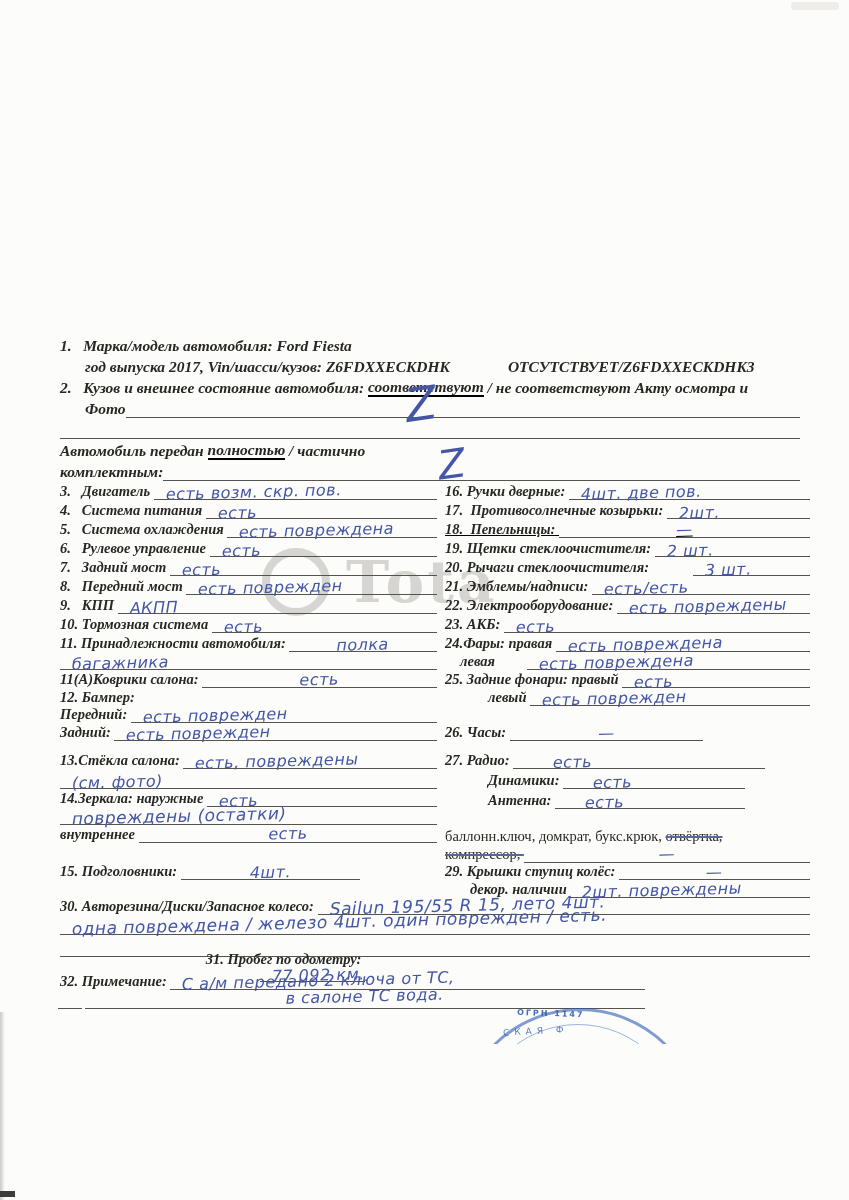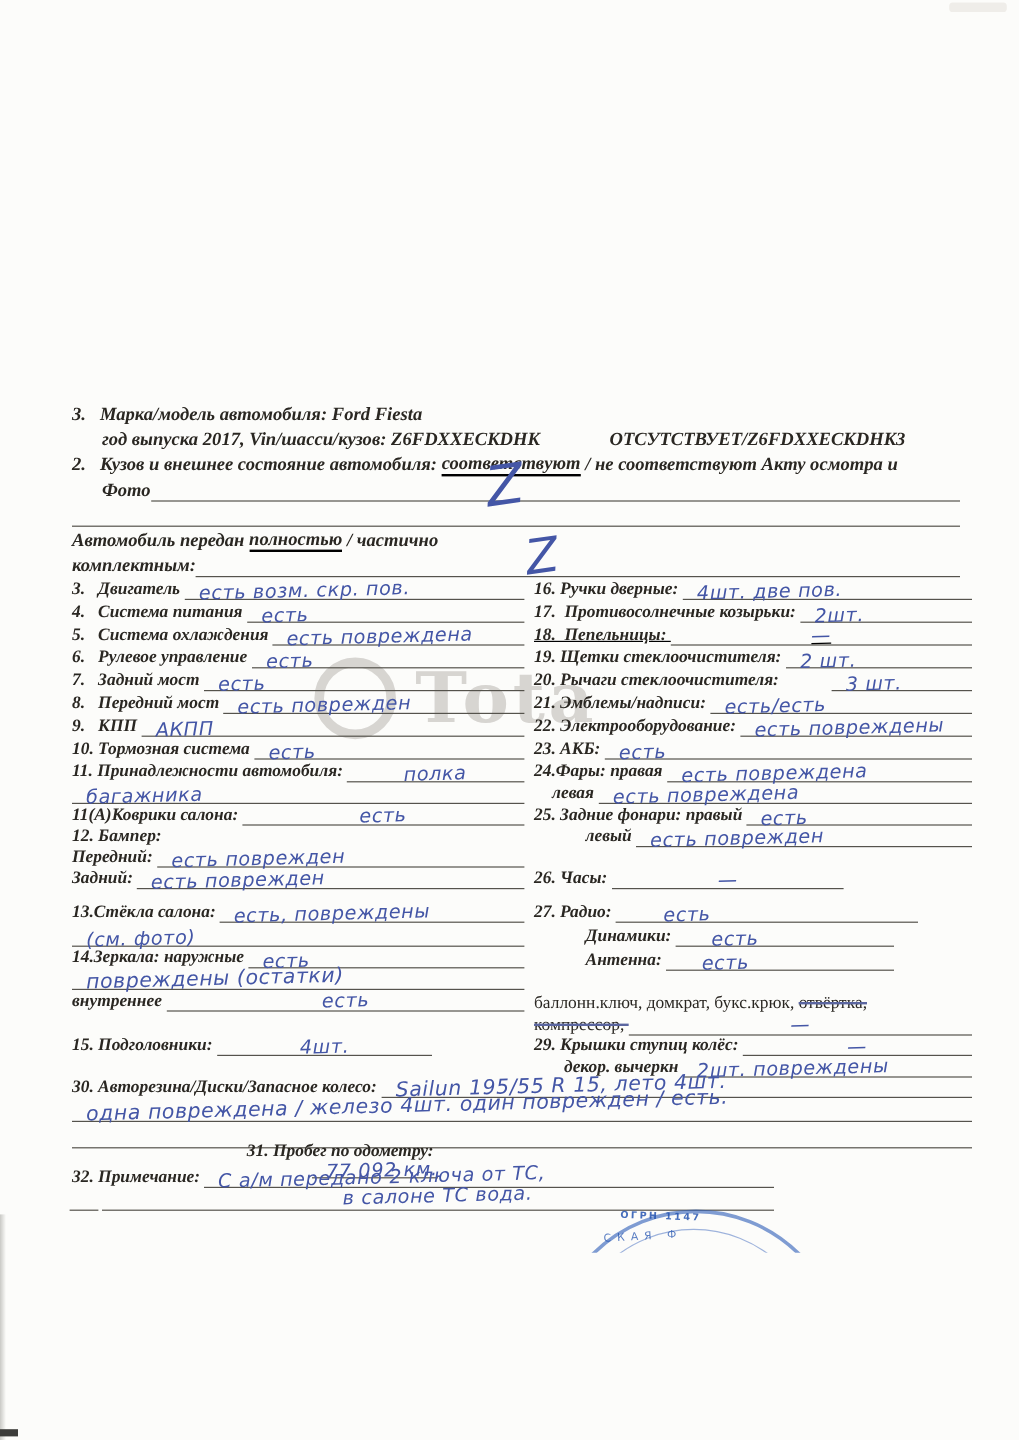--- a/index.html
+++ b/index.html
@@ -49,21 +49,21 @@
 <body>
 
 <div class="page">
 
   <div class="wm">
     <span class="wm-ring"></span>
     <span class="wm-text">Tota</span>
   </div>
 
   <div class="row hdr" style="top:336px;left:60px;width:740px;">
-    <span class="lbl">3.   Марка/модель автомобиля: </span>
+    <span class="lbl">1.   Марка/модель автомобиля: </span>
     <span class="lbl">Ford Fiesta</span>
   </div>
   <div class="row hdr" style="top:357px;left:85px;width:720px;">
     <span class="lbl">год выпуска 2017, Vin/шасси/кузов: </span>
     <span class="lbl">Z6FDXXECKDHK</span>
     <span class="lbl" style="margin-left:58px;margin-top:24px;">ОТСУТСТВУЕТ/Z6FDXXECKDHK3</span>
   </div>
   <div class="row hdr" style="top:378px;left:60px;width:740px;">
     <span class="lbl">2.   Кузов и внешнее состояние автомобиля: </span>
     <span class="lbl inku">соответствуют</span>
@@ -250,21 +250,21 @@
     <span class="fill">
         <span class="hand">есть</span>
       </span>
   </div>
   <div class="row" style="top:633px;left:445px;width:365px;">
     <span class="lbl">24.Фары: правая </span>
     <span class="fill">
         <span class="hand">есть повреждена</span>
       </span>
   </div>
-  <div class="row" style="top:651px;left:460px;width:350px;">
+  <div class="row" style="top:651px;left:460px;width:350px;gap:28px;">
     <span class="lbl">левая </span>
     <span class="fill">
         <span class="hand">есть повреждена</span>
       </span>
   </div>
   <div class="row" style="top:669px;left:445px;width:365px;">
     <span class="lbl">25. Задние фонари: правый </span>
     <span class="fill">
         <span class="hand">есть</span>
       </span>
@@ -309,21 +309,21 @@
         <span class="hand">—</span>
       </span>
   </div>
   <div class="row" style="top:861px;left:445px;width:365px;">
     <span class="lbl">29. Крышки ступиц колёс: </span>
     <span class="fill c">
         <span class="hand">—</span>
       </span>
   </div>
   <div class="row" style="top:879px;left:470px;width:340px;">
-    <span class="lbl">декор. вычеркн </span>
+    <span class="lbl">декор. наличии </span>
     <span class="fill">
         <span class="hand">2шт. повреждены</span>
       </span>
   </div>
 
   <div class="row" style="top:896px;left:60px;width:750px;">
     <span class="lbl">30. Авторезина/Диски/Запасное колесо: </span>
     <span class="fill">
         <span class="hand" style="font-size:17px;">Sailun 195/55 R 15, лето 4шт.</span>
       </span>

